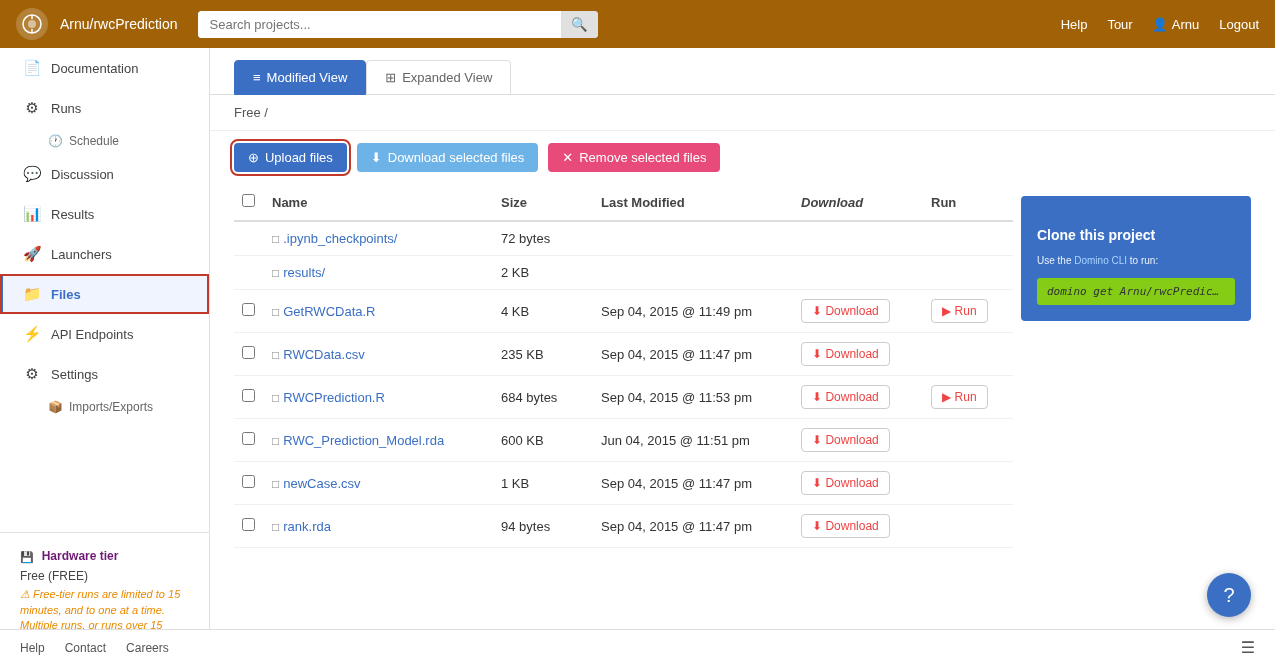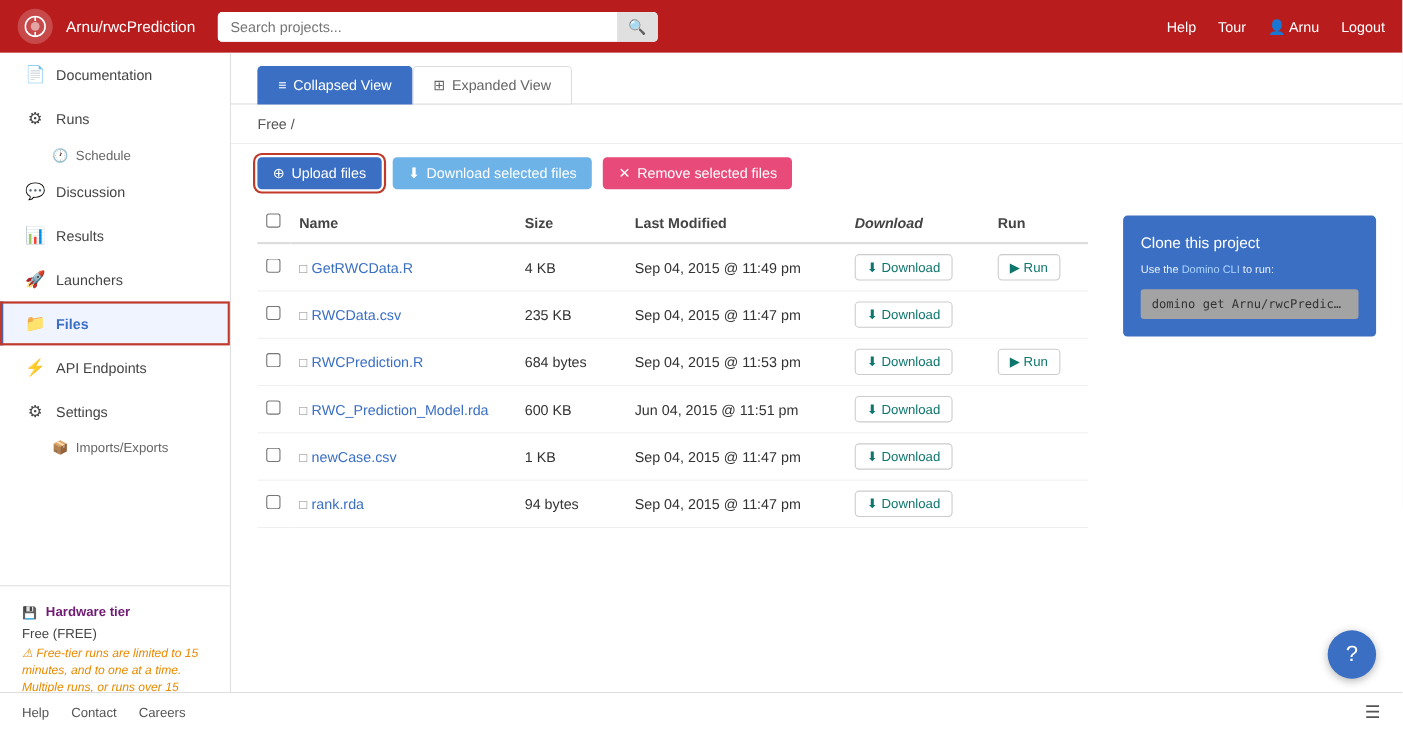--- a/index.html
+++ b/index.html
@@ -1,20 +1,20 @@
 <!DOCTYPE html>
 <html><head>
   <meta charset="utf-8">
   <style>
     * { box-sizing: border-box; margin: 0; padding: 0; }
     body { font-family: -apple-system, BlinkMacSystemFont, 'Segoe UI', sans-serif; font-size: 13px; background: #f5f5f5; color: #333; }
 
     
     .topnav {
-      background: #b91c1c;
+      background: #a16207;
       color: white;
       height: 48px;
       display: flex;
       align-items: center;
       padding: 0 16px;
       gap: 12px;
     }
     .topnav-logo {
       width: 32px; height: 32px;
       background: rgba(255,255,255,0.2);
@@ -87,25 +87,25 @@
 
     
     .breadcrumb { padding: 10px 24px; font-size: 13px; color: #555; border-bottom: 1px solid #eee; }
 
     
     .action-bar { padding: 12px 24px; display: flex; align-items: center; gap: 10px; background: #fff; }
     .btn { border: none; border-radius: 4px; padding: 7px 14px; cursor: pointer; font-size: 13px; display: flex; align-items: center; gap: 6px; }
     .btn-primary { background: #3a6fc4; color: white; }
     .btn-secondary { background: #6db3e8; color: white; }
     .btn-danger { background: #e84a7a; color: white; }
-    .btn-outline { background: white; color: #0f766e; border: 1px solid #ccc; }
+    .btn-outline { background: white; color: #ef4444; border: 1px solid #ccc; }
     .btn-upload { outline: 2px solid #c0392b; outline-offset: 2px; }
 
     
-    .file-area { padding: 0 24px 24px; display: flex; gap: 32px; }
+    .file-area { padding: 0 24px 24px; display: flex; gap: 8px; }
     .file-table-wrap { flex: 1; }
     .file-table { width: 100%; border-collapse: collapse; }
     .file-table th {
       text-align: left; padding: 10px 8px; color: #444; font-weight: 600; font-size: 13px;
       border-bottom: 2px solid #ddd; white-space: nowrap;
     }
     .file-table th:first-child { width: 30px; }
     .file-table td { padding: 9px 8px; border-bottom: 1px solid #f0f0f0; vertical-align: middle; font-size: 13px; }
     .file-link { color: #3a6fc4; text-decoration: none; }
     .file-icon { color: #888; margin-right: 4px; font-size: 12px; }
@@ -115,25 +115,25 @@
     .col-run { width: 90px; }
     .highlighted-file { outline: 2px solid #c0392b; outline-offset: 1px; border-radius: 2px; padding: 2px 4px; display: inline-block; }
 
     
     .clone-panel {
       width: 230px; flex-shrink: 0; margin-top: 12px;
     }
     .clone-box {
       background: #3a6fc4; color: white; border-radius: 4px; padding: 16px;
     }
-    .clone-box h3 { font-size: 14px; font-weight: 400; margin-bottom: 10px; }
+    .clone-box h3 { font-size: 14px; font-weight: 700; margin-bottom: 10px; margin-top: 15px; }
     .clone-box p { font-size: 10px; color: rgba(255,255,255,0.9); margin-bottom: 10px; line-height: 1.5; }
     .clone-box a { color: #aad4ff; text-decoration: none; }
     .clone-code {
-      background: #a3a3a3; color: #333; border-radius: 3px; padding: 7px 10px; font-size: 11px; font-family: monospace; overflow: hidden; white-space: nowrap; text-overflow: ellipsis;
+      background: #84cc16; color: #333; border-radius: 3px; padding: 7px 10px; font-size: 11px; font-family: monospace; overflow: hidden; white-space: nowrap; text-overflow: ellipsis; font-style: italic;
     }
 
     
     .footer-bar {
       position: fixed; bottom: 0; left: 0; right: 0;
       background: #fff; border-top: 1px solid #ddd;
       height: 36px; display: flex; align-items: center; padding: 0 20px; gap: 20px; font-size: 12px; color: #555;
     }
     .footer-bar a { color: #555; text-decoration: none; cursor: pointer; }
     .footer-hamburger { margin-left: auto; font-size: 16px; cursor: pointer; }
@@ -227,21 +227,21 @@
       <div class="hw-free">Free (FREE)</div>
       <div class="warning">⚠ Free-tier runs are limited to 15 minutes, and to one at a time. Multiple runs, or runs over 15 minutes, may</div>
     </div>
   </aside>
 
   <main class="main">
 
     <div class="view-tabs">
       <div class="view-tab active">
         <span>≡</span>
-        <span>Collapsed View</span>
+        <span>Modified View</span>
       </div>
       <div class="view-tab">
         <span>⊞</span>
         <span>Expanded View</span>
       </div>
     </div>
 
     <div class="breadcrumb">
       <span>Free /</span>
     </div>
@@ -268,20 +268,36 @@
             <tr>
               <th><input type="checkbox" style=""></th>
               <th>Name</th>
               <th class="col-size">Size</th>
               <th class="col-modified">Last Modified</th>
               <th class="col-download">Download</th>
               <th class="col-run">Run</th>
             </tr>
           </thead>
           <tbody id="file-tbody">
+          <tr>
+                <td></td>
+                <td><span class="file-icon">□</span><a href="#" class="file-link">.ipynb_checkpoints/</a></td>
+                <td>72 bytes</td>
+                <td></td>
+                <td></td>
+                <td></td>
+              </tr>
+              <tr>
+                <td></td>
+                <td><span class="file-icon">□</span><a href="#" class="file-link">results/</a></td>
+                <td>2 KB</td>
+                <td></td>
+                <td></td>
+                <td></td>
+              </tr>
               <tr>
                 <td><input type="checkbox" style=""></td>
                 <td><span class="file-icon">□</span><a href="#" class="file-link">GetRWCData.R</a></td>
                 <td>4 KB</td>
                 <td>Sep 04, 2015 @ 11:49 pm</td>
                 <td>
                   <button class="btn btn-outline" style="font-size: 12px; padding: 4px 10px;">⬇ Download</button>
                 </td>
                 <td>
                   <button class="btn btn-outline" style="font-size: 12px; padding: 4px 10px;">▶ Run</button>

